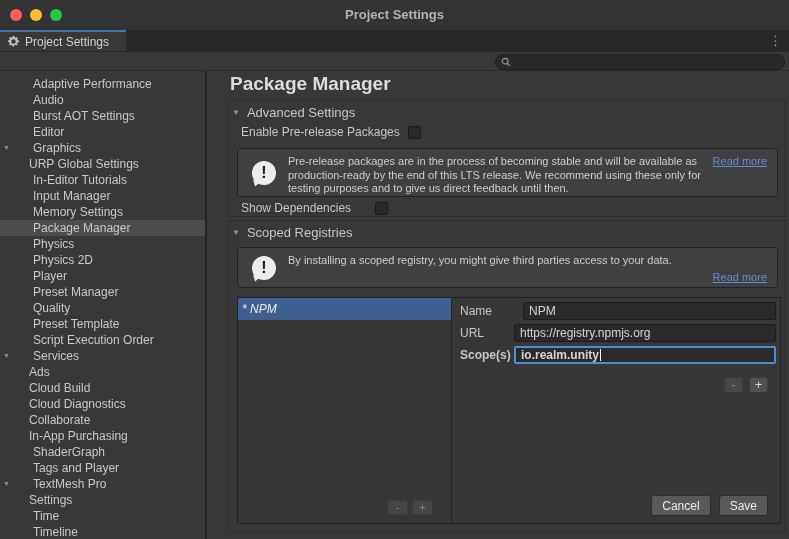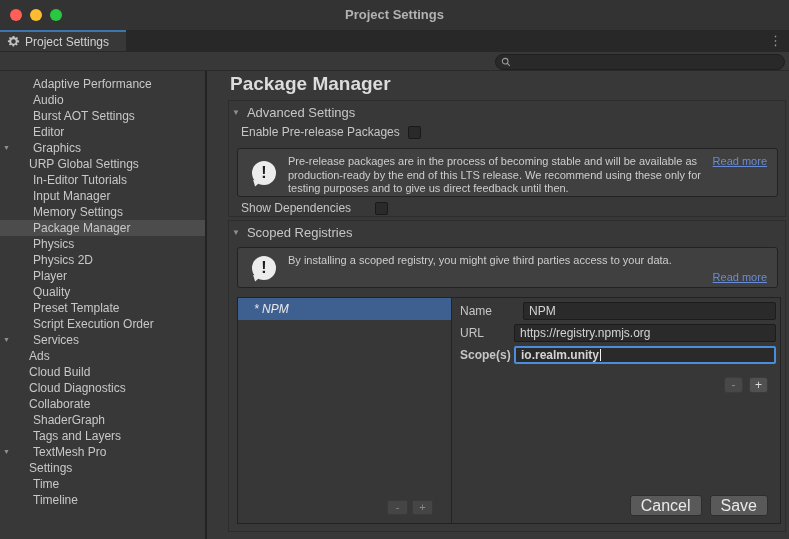--- a/index.html
+++ b/index.html
@@ -51,40 +51,40 @@
   .helpbox{position:absolute;left:8px;right:7px;background:#404040;border:1px solid #222222;border-radius:3px;box-sizing:border-box;}
   .helpbox .warn{position:absolute;left:14px;top:50%;transform:translateY(-50%);width:24px;height:24px;border-radius:50%;
                  background:#ececec;color:#1c1c1c;font-weight:bold;font-size:16px;display:flex;align-items:center;justify-content:center;}
   .helpbox .warn::after{content:"";position:absolute;left:1px;bottom:-2px;width:7px;height:7px;background:#ececec;
                  clip-path:polygon(0 0,100% 40%,30% 100%);}
   .help-text{position:absolute;left:50px;font-size:11px;line-height:13.5px;color:#cdcdcd;}
   .readmore{position:absolute;font-size:11px;color:#688bd4;text-decoration:underline;cursor:pointer;}
   
   .regpanel{position:absolute;left:8px;right:4px;top:76px;bottom:7px;border:1px solid #222222;box-sizing:border-box;background:#373737;}
   .reglist{position:absolute;left:0;top:0;bottom:0;width:214px;border-right:1px solid #242424;box-sizing:border-box;}
-  .regrow{height:22px;display:flex;align-items:center;padding-left:16px;font-size:12px;font-style:italic;color:#eaeaea;cursor:pointer;}
+  .regrow{height:22px;display:flex;align-items:center;padding-left:4px;font-size:12px;font-style:italic;color:#eaeaea;cursor:pointer;}
   .regrow.selected{background:#3e6091;}
   .list-btns{position:absolute;right:18px;bottom:8px;display:flex;gap:4px;}
   .mini-btn{width:21px;height:15px;background:#454545;border:1px solid #3a3a3a;border-radius:2px;color:#8a8a8a;
             font-size:11px;line-height:13px;text-align:center;cursor:pointer;box-sizing:border-box;}
   
   .regform{position:absolute;left:214px;right:0;top:0;bottom:0;}
   .formrow{position:absolute;left:8px;right:4px;height:18px;display:flex;align-items:center;}
   .formrow .flabel{width:54px;flex:0 0 auto;font-size:12px;color:#c6c6c6;}
   .finput{flex:1;height:18px;background:#2a2a2a;border:1px solid #1c1c1c;border-radius:2px;color:#d4d4d4;
           font-size:12px;display:flex;align-items:center;padding:0 5px;box-sizing:border-box;}
   .finput.focused{border:2px solid #4a8ddc;background:#2a2a2a;}
   .caret{display:inline-block;width:1px;height:12px;background:#f2f2f2;margin-left:1px;}
   .scope-btns{position:absolute;right:12px;top:79px;display:flex;gap:6px;}
   .sq-btn{width:19px;height:16px;background:#515151;border:1px solid #3c3c3c;border-radius:3px;color:#dddddd;
           font-size:12px;line-height:14px;text-align:center;cursor:pointer;box-sizing:border-box;}
   .sq-btn.dim{color:#8a8a8a;background:#484848;}
   .action-btns{position:absolute;right:12px;bottom:7px;display:flex;gap:8px;}
   .action-btn{height:19px;background:#595959;border:1px solid #2d2d2d;border-radius:3px;color:#e9e9e9;
-              font-size:16px;padding:0 10px;display:flex;align-items:center;cursor:pointer;}
+              font-size:12px;padding:0 10px;display:flex;align-items:center;cursor:pointer;}
 </style>
 </head>
 <body>
 
 <div class="titlebar">
   <div class="traffic">
     <div class="light red"></div>
     <div class="light yellow"></div>
     <div class="light green"></div>
   </div>
@@ -171,20 +171,24 @@
     <div class="side-item">
 
       <span class="side-label">Physics 2D</span>
     </div>
 
     <div class="side-item">
 
       <span class="side-label">Player</span>
     </div>
 
+    <div class="side-item">
+
+      <span class="side-label">Preset Manager</span>
+    </div>
 
     <div class="side-item">
 
       <span class="side-label">Quality</span>
     </div>
 
     <div class="side-item">
 
       <span class="side-label">Preset Template</span>
     </div>
@@ -212,29 +216,33 @@
     <div class="side-item indent">
 
       <span class="side-label">Cloud Diagnostics</span>
     </div>
 
     <div class="side-item indent">
 
       <span class="side-label">Collaborate</span>
     </div>
 
+    <div class="side-item indent">
+
+      <span class="side-label">In-App Purchasing</span>
+    </div>
 
     <div class="side-item">
 
       <span class="side-label">ShaderGraph</span>
     </div>
 
     <div class="side-item">
 
-      <span class="side-label">Tags and Layers</span>
+      <span class="side-label">Tags and Player</span>
     </div>
 
     <div class="side-item">
       <span class="arrow">▼</span>
       <span class="side-label">TextMesh Pro</span>
     </div>
 
     <div class="side-item indent">
 
       <span class="side-label">Settings</span>

